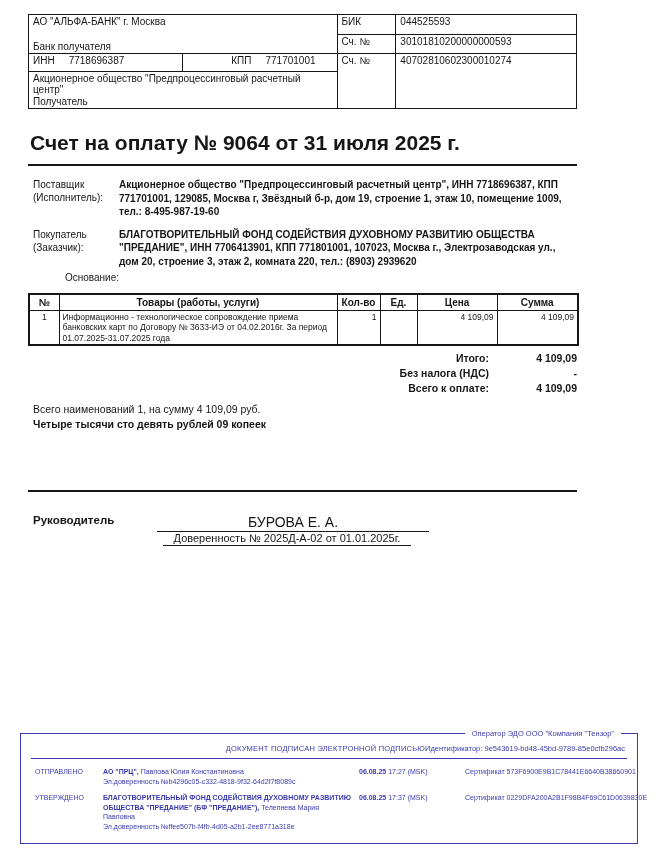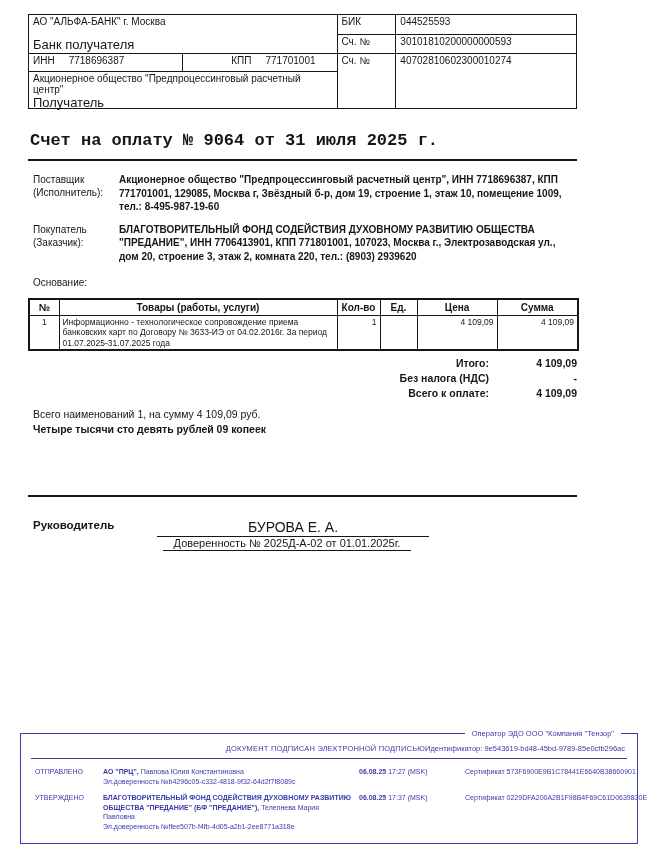--- a/index.html
+++ b/index.html
@@ -7,38 +7,38 @@
   html,body { margin:0; padding:0; }
   body {
     width:659px; height:856px; background:#ffffff; position:relative;
     font-family:"Liberation Sans", sans-serif; color:var(--ink);
   }
   .doc { padding:14px 28px 0 28px; }
 
   
   table.bank { border-collapse:collapse; width:549px; table-layout:fixed; }
   table.bank td { border:1px solid var(--ink); padding:1px 4px; vertical-align:top; font-size:10px; }
-  .cell-sub { font-size:13px; margin-top:auto; }
+  .cell-sub { font-size:10px; margin-top:auto; }
   .bank-cell { height:100%; display:flex; flex-direction:column; justify-content:space-between; }
   .kv { display:flex; gap:14px; }
   td.h-bik { height:19px; }
   td.h-acc { height:19px; }
   td.h-inn { height:18px; }
   td.h-org { height:36px; }
 
   
-  .title { margin:22px 0 0 2px; font-size:17px; font-weight:bold;font-family:Liberation Mono, monospace; }
+  .title { margin:22px 0 0 2px; font-size:21px; font-weight:bold; }
   .rule { height:2px; background:var(--ink); width:549px; border:0; margin:9px 0 0 0; }
 
   
   .party { display:grid; grid-template-columns:86px 456px; margin:12px 0 0 5px; }
   .party .lbl { font-size:10px; line-height:13px; }
   .party .val { font-size:10px; font-weight:bold; line-height:13.5px; }
   .party.buyer { margin-top:9px; }
-  .party.basis { margin-top:13px; }
+  .party.basis { margin-top:3px;text-align:right; }
 
   
   table.items { border-collapse:collapse; width:549px; table-layout:fixed; margin-top:9px; border:2px solid var(--ink); }
   table.items th { border:1px solid var(--ink); font-size:10px; font-weight:bold; padding:1px 2px; height:16px; }
   table.items td { border:1px solid var(--ink); font-size:8.5px; line-height:10.5px; padding:1px 3px; vertical-align:top; }
   .c { text-align:center; } .r { text-align:right; }
   col.c-num{width:30px;} col.c-desc{width:278px;} col.c-qty{width:43px;} col.c-unit{width:37px;} col.c-price{width:80px;} col.c-sum{width:81px;}
 
   
   .totals { width:549px; margin-top:5px; }

